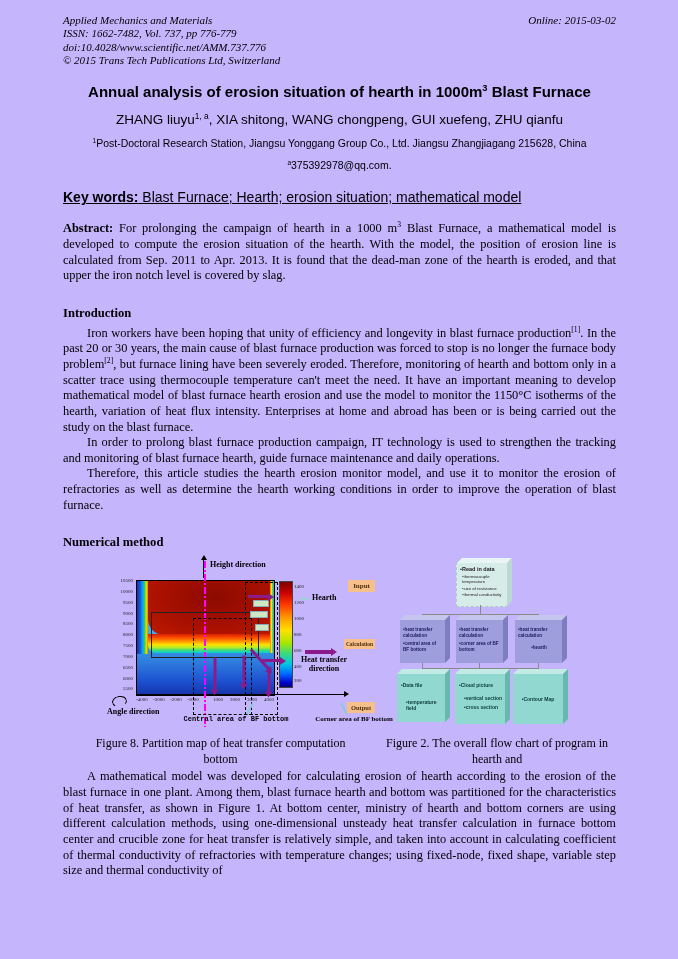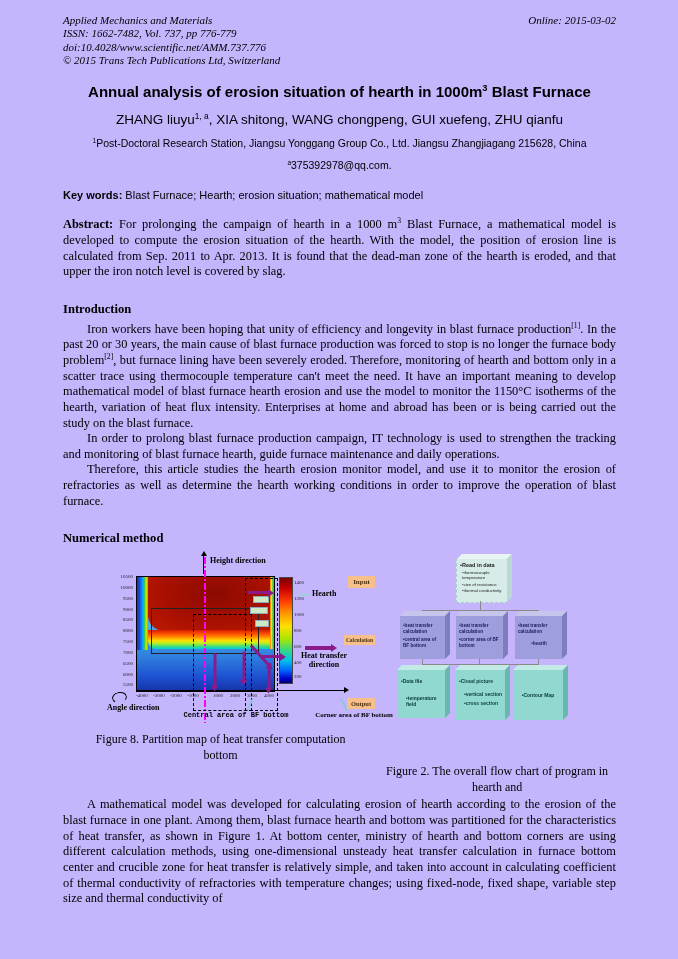--- a/index.html
+++ b/index.html
@@ -8,21 +8,21 @@
   .content{position:absolute;left:63px;top:14px;width:553px;}
 
   .header{position:relative;font-style:italic;font-size:11px;line-height:1.22;}
   .header .online{position:absolute;top:0;right:0;}
 
   .title{margin-top:15px;text-align:center;font-family:"Liberation Sans",sans-serif;font-weight:bold;font-size:15px;line-height:1.2;}
   sup{font-size:62%;line-height:0;}
   .authors{margin-top:11px;text-align:center;font-family:"Liberation Sans",sans-serif;font-size:13.5px;}
   .affiliation{margin-top:10px;text-align:center;font-family:"Liberation Sans",sans-serif;font-size:10.5px;line-height:1.3;padding:0 28px;}
   .email{margin-top:9px;text-align:center;font-family:"Liberation Sans",sans-serif;font-size:10.5px;}
-  .keywords{margin-top:18px;font-family:"Liberation Sans",sans-serif;font-size:11px;}
+  .keywords{margin-top:18px;font-family:"Liberation Sans",sans-serif;font-size:14px;text-decoration:underline;}
   .keywords b{font-family:"Liberation Sans",sans-serif;}
   .abstract{margin-top:16px;font-size:12.4px;line-height:1.26;text-align:justify;}
   .h2{margin-top:22px;font-weight:bold;font-size:12.6px;}
   p.bodytext{margin:5px 0 0 0;font-size:12.4px;line-height:1.26;text-align:justify;text-indent:24px;}
   p.cont{margin-top:0;}
 
   
   .figures{position:relative;height:176px;margin-top:6px;}
   .abs{position:absolute;}
 
@@ -78,21 +78,21 @@
   .pbox div{padding:2px 2px 0 3px;}
   .tbox{--top:#c2ebe6;--side:#68b8b0;background:#90d8d0;color:#0c3c3a;font-weight:bold;font-size:5px;line-height:1.3;}
   .tbox div{padding:2px 2px 0 4px;}
   .tbox div.ind{padding-left:9px;}
   .tbox.center{display:flex;align-items:center;justify-content:center;}
   .tbox.center div{padding:0;}
 
   .captions{display:flex;margin-top:4px;font-size:12px;line-height:1.3;}
   .cap{text-align:center;}
   .cap1{width:57%;}
-  .cap2{width:43%;margin-top:32px;}
+  .cap2{width:43%;}
 </style>
 </head>
 <body>
 
 <div class="page">
   <div class="content">
 
     <div class="header">
       <div>Applied Mechanics and Materials</div>
       <div>ISSN: 1662-7482, Vol. 737, pp 776-779</div>

